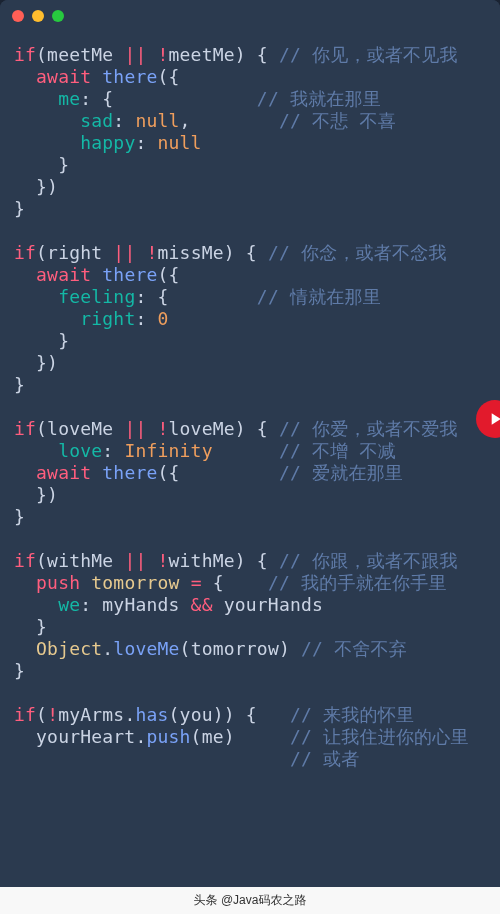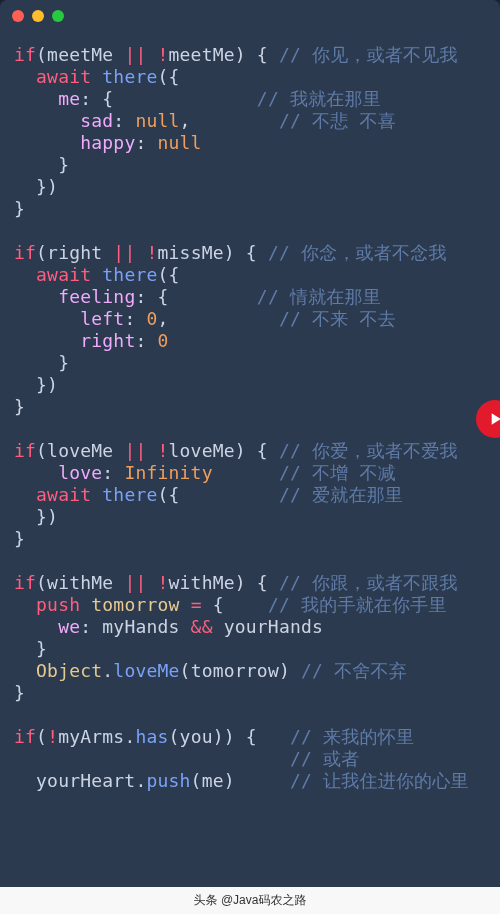--- a/index.html
+++ b/index.html
@@ -39,21 +39,21 @@
     .code-area {
       padding: 12px 16px 0 14px;
       font-size: 18px;
       line-height: 22px;
       color: #d8dee9;
       letter-spacing: 0.2px;
     }
     .ln { white-space: pre; display: block; }
     .kw { color: #ff5e7e; }
     .fn { color: #7aa2f7; }
-    .prop { color: #f0abfc; }
+    .prop { color: #14b8a6; }
     .var { color: #e6c98f; }
     .op { color: #ff5e7e; }
     .num { color: #ef9e5d; }
     .const { color: #ef9e5d; }
     .lit { color: #ef9e5d; }
     .punc { color: #cbd4e4; }
     .comment { color: #5f7ba8; }
     .block-gap { height: 22px; }
     .floating-icon {
       position: absolute;
@@ -98,21 +98,20 @@
     <span class="ln"><span>      </span><span class="prop">sad</span><span class="punc">: </span><span class="lit">null</span><span class="punc">,</span><span>        </span><span class="comment">// </span><span class="comment">不悲 不喜</span></span>
     <span class="ln"><span>      </span><span class="prop">happy</span><span class="punc">: </span><span class="lit">null</span></span>
     <span class="ln"><span class="punc">    }</span></span>
     <span class="ln"><span class="punc">  })</span></span>
     <span class="ln"><span class="punc">}</span></span>
     <div class="block-gap"></div>
 
     <span class="ln"><span class="kw">if</span><span class="punc">(right </span><span class="op">||</span><span> </span><span class="op">!</span><span class="punc">missMe) { </span><span class="comment">// </span><span class="comment">你念，或者不念我</span></span>
     <span class="ln"><span>  </span><span class="kw">await</span><span> </span><span class="fn">there</span><span class="punc">({</span></span>
     <span class="ln"><span>    </span><span class="prop">feeling</span><span class="punc">: {</span><span>        </span><span class="comment">// </span><span class="comment">情就在那里</span></span>
-    <span class="ln"><span>      </span><span class="prop">left</span><span class="punc">: </span><span class="num">0</span><span class="punc">,</span><span>          </span><span class="comment">// </span><span class="comment">不来 不去</span></span>
     <span class="ln"><span>      </span><span class="prop">right</span><span class="punc">: </span><span class="num">0</span></span>
     <span class="ln"><span class="punc">    }</span></span>
     <span class="ln"><span class="punc">  })</span></span>
     <span class="ln"><span class="punc">}</span></span>
     <div class="block-gap"></div>
 
     <span class="ln"><span class="kw">if</span><span class="punc">(loveMe </span><span class="op">||</span><span> </span><span class="op">!</span><span class="punc">loveMe) { </span><span class="comment">// </span><span class="comment">你爱，或者不爱我</span></span>
     <span class="ln"><span>    </span><span class="prop">love</span><span class="punc">: </span><span class="const">Infinity</span><span>      </span><span class="comment">// </span><span class="comment">不增 不减</span></span>
     <span class="ln"><span>  </span><span class="kw">await</span><span> </span><span class="fn">there</span><span class="punc">({</span><span>         </span><span class="comment">// </span><span class="comment">爱就在那里</span></span>
     <span class="ln"><span class="punc">  })</span></span>
@@ -121,22 +120,22 @@
 
     <span class="ln"><span class="kw">if</span><span class="punc">(withMe </span><span class="op">||</span><span> </span><span class="op">!</span><span class="punc">withMe) { </span><span class="comment">// </span><span class="comment">你跟，或者不跟我</span></span>
     <span class="ln"><span>  </span><span class="kw">push</span><span> </span><span class="var">tomorrow</span><span> </span><span class="op">=</span><span class="punc"> {</span><span>    </span><span class="comment">// </span><span class="comment">我的手就在你手里</span></span>
     <span class="ln"><span>    </span><span class="prop">we</span><span class="punc">: myHands </span><span class="op">&amp;&amp;</span><span class="punc"> yourHands</span></span>
     <span class="ln"><span class="punc">  }</span></span>
     <span class="ln"><span>  </span><span class="var">Object</span><span class="punc">.</span><span class="fn">loveMe</span><span class="punc">(tomorrow) </span><span class="comment">// </span><span class="comment">不舍不弃</span></span>
     <span class="ln"><span class="punc">}</span></span>
     <div class="block-gap"></div>
 
     <span class="ln"><span class="kw">if</span><span class="punc">(</span><span class="op">!</span><span class="punc">myArms.</span><span class="fn">has</span><span class="punc">(you)) {</span><span>   </span><span class="comment">// </span><span class="comment">来我的怀里</span></span>
+    <span class="ln"><span class="punc">  yourHeart.</span><span class="fn">push</span><span class="punc">(me)</span><span>     </span><span class="comment">// </span><span class="comment">让我住进你的心里</span></span>
     <span class="ln"><span>                         </span><span class="comment">// </span><span class="comment">或者</span></span>
-    <span class="ln"><span class="punc">  yourHeart.</span><span class="fn">push</span><span class="punc">(me)</span><span>     </span><span class="comment">// </span><span class="comment">让我住进你的心里</span></span>
   </div>
 </div>
 
 <div class="floating-icon">
   <svg width="20" height="20" viewBox="0 0 24 24">
     <path d="M8 5v14l11-7z" fill="#fff"></path>
   </svg>
 </div>
 
 <div class="footer">

